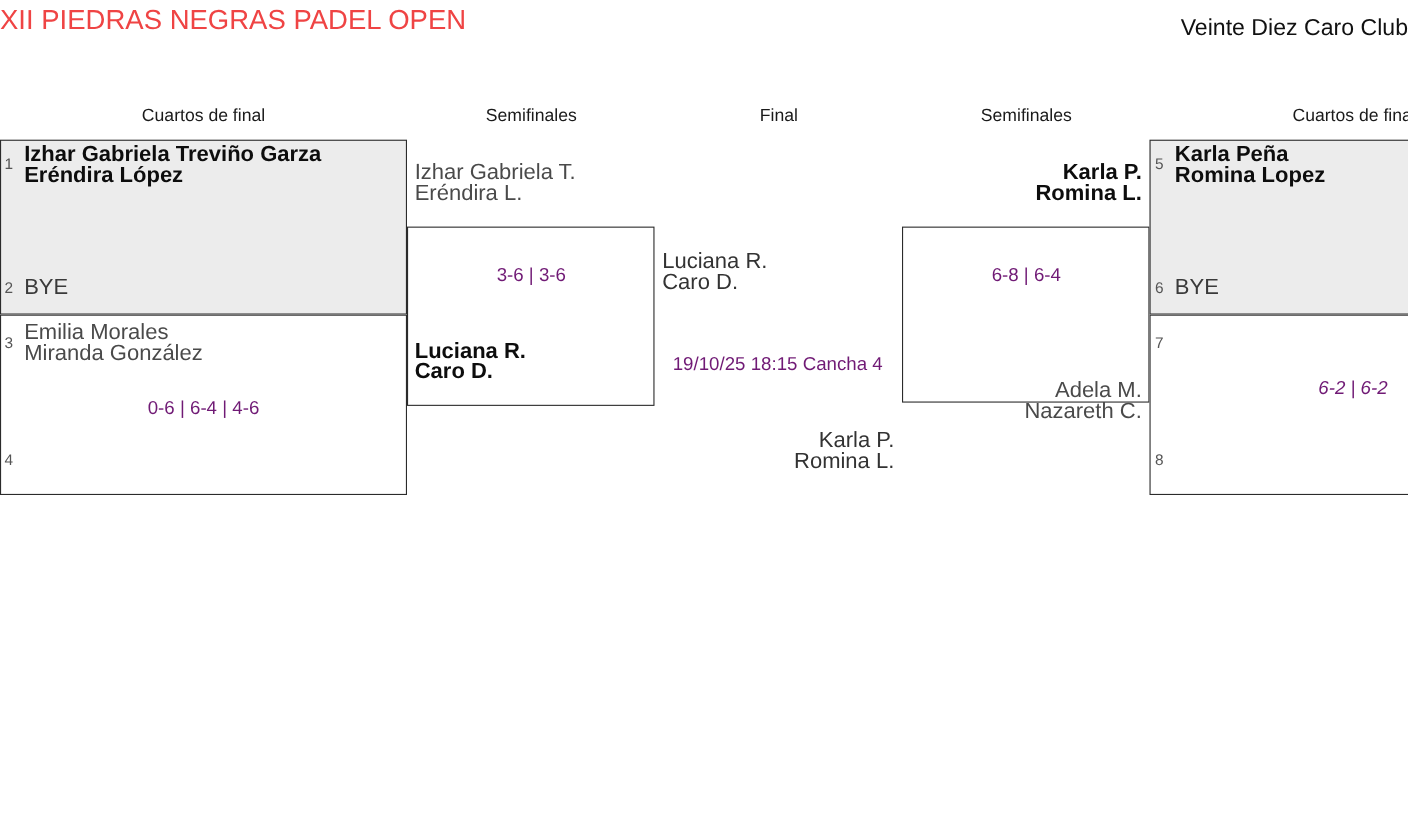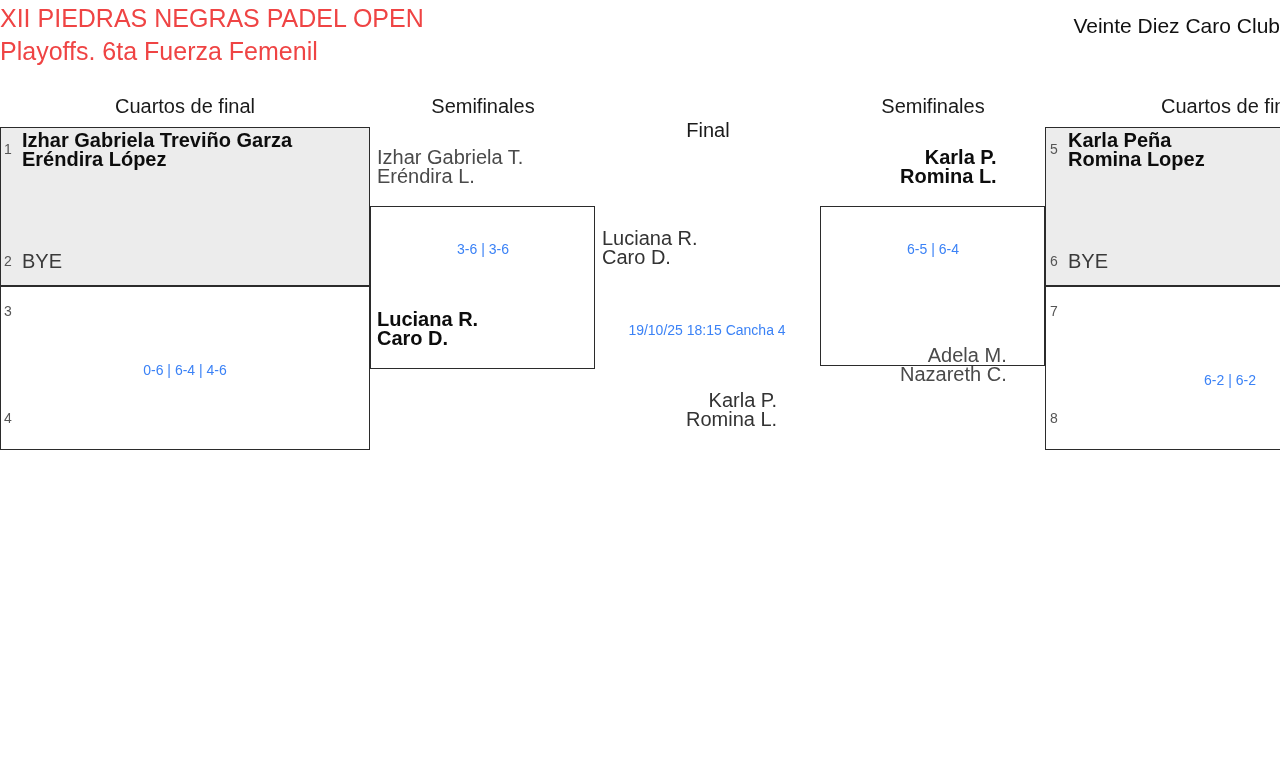--- a/index.html
+++ b/index.html
@@ -40,21 +40,21 @@
     line-height: 28px;
     font-weight: 400;
     color: #111111;
     white-space: nowrap;
   }
 
   
   .round-header {
     position: absolute;
     top: 95px;
-    font-size: 20px;
+    font-size: 16px;
     line-height: 22px;
     font-weight: 400;
     color: #1a1a1a;
     text-align: center;
     white-space: nowrap;
     transform: translateX(-50%);
   }
 
   
   .match-box {
@@ -66,21 +66,21 @@
 
   
   .team {
     position: absolute;
     display: flex;
     align-items: flex-start;
     font-size: 14.5px;
     line-height: 19px;
     white-space: nowrap;
   }
-  .team.right { flex-direction: row-reverse; justify-content: flex-end; }
+  .team.right { flex-direction: row-reverse; }
 
   .seed {
     font-size: 14px;
     line-height: 19px;
     color: #555555;
     font-weight: 400;
     width: 18px;
     flex: 0 0 18px;
     text-align: left;
     padding-top: 9px;
@@ -101,41 +101,40 @@
   .loser .player  { font-weight: 400; color: #4a4a4a; }
   .neutral .player{ font-weight: 400; color: #333333; }
 
   .bye .player { font-weight: 400; color: #3a3a3a; }
   .bye .seed { padding-top: 0; }
   .single-line .names { justify-content: center; }
 
   
   .score {
     position: absolute;
-    font-size: 14px;
-    line-height: 19px;
-    color: #3b82f6;
+    font-size: 17px;
+    line-height: 19px;
+    color: #701a75;
     white-space: nowrap;
     font-weight: 400;
     text-align: center;
   }
   .score.center { transform: translateX(-50%); }
 </style>
 </head>
 <body>
 
 <div class="tournament-title">
   <span class="title-line">XII PIEDRAS NEGRAS PADEL OPEN</span>
-  <span class="title-line">Playoffs. 6ta Fuerza Femenil</span>
 </div>
 <div class="club-name">Veinte Diez Caro Club</div>
 
 <div class="round-header" style="left:185px;">Cuartos de final</div>
 <div class="round-header" style="left:483px;">Semifinales</div>
-<div class="round-header" style="left:708px;margin-top:24px;">Final</div>
+<div class="round-header" style="left:708px;">Final</div>
 <div class="round-header" style="left:933px;">Semifinales</div>
 <div class="round-header" style="left:1231px;">Cuartos de final</div>
 
 <div class="match-box shaded" style="left:0px; top:127px; width:370px; height:159px;"></div>
 
 <div class="team winner" style="left:4px; top:131px;">
   <span class="seed">1</span>
   <span class="names">
     <span class="player">Izhar Gabriela Treviño Garza</span>
     <span class="player">Eréndira López</span>
@@ -146,20 +145,24 @@
   <span class="seed">2</span>
   <span class="names">
     <span class="player">BYE</span>
   </span>
 </div>
 
 <div class="match-box" style="left:0px; top:286px; width:370px; height:164px;"></div>
 
 <div class="team loser" style="left:4px; top:293px;">
   <span class="seed">3</span>
+  <span class="names">
+    <span class="player">Emilia Morales</span>
+    <span class="player">Miranda González</span>
+  </span>
 </div>
 
 <div class="score center" style="left:185px; top:361px;">0-6 | 6-4 | 4-6</div>
 
 <div class="team winner" style="left:4px; top:400px;">
   <span class="seed">4</span>
 </div>
 
 <div class="team loser" style="left:377px; top:148px;">
   <span class="names">
@@ -197,21 +200,21 @@
 
 <div class="team winner right" style="left:900px; top:148px; width:138px;">
   <span class="names">
     <span class="player">Karla P.</span>
     <span class="player">Romina L.</span>
   </span>
 </div>
 
 <div class="match-box" style="left:820px; top:206px; width:225px; height:160px;"></div>
 
-<div class="score center" style="left:933px; top:240px;">6-5 | 6-4</div>
+<div class="score center" style="left:933px; top:240px;">6-8 | 6-4</div>
 
 <div class="team loser right" style="left:900px; top:310px; width:138px;margin-top:36px;">
   <span class="names">
     <span class="player">Adela M.</span>
     <span class="player">Nazareth C.</span>
   </span>
 </div>
 
 <div class="match-box shaded" style="left:1045px; top:127px; width:245px; height:159px;"></div>
 
@@ -229,17 +232,17 @@
     <span class="player">BYE</span>
   </span>
 </div>
 
 <div class="match-box" style="left:1045px; top:286px; width:245px; height:164px;"></div>
 
 <div class="team winner" style="left:1050px; top:293px;">
   <span class="seed">7</span>
 </div>
 
-<div class="score center" style="left:1230px; top:371px;">6-2 | 6-2</div>
+<div class="score center" style="left:1230px; top:343px;font-style:italic;">6-2 | 6-2</div>
 
 <div class="team loser" style="left:1050px; top:400px;">
   <span class="seed">8</span>
 </div>
 
 </body></html>

